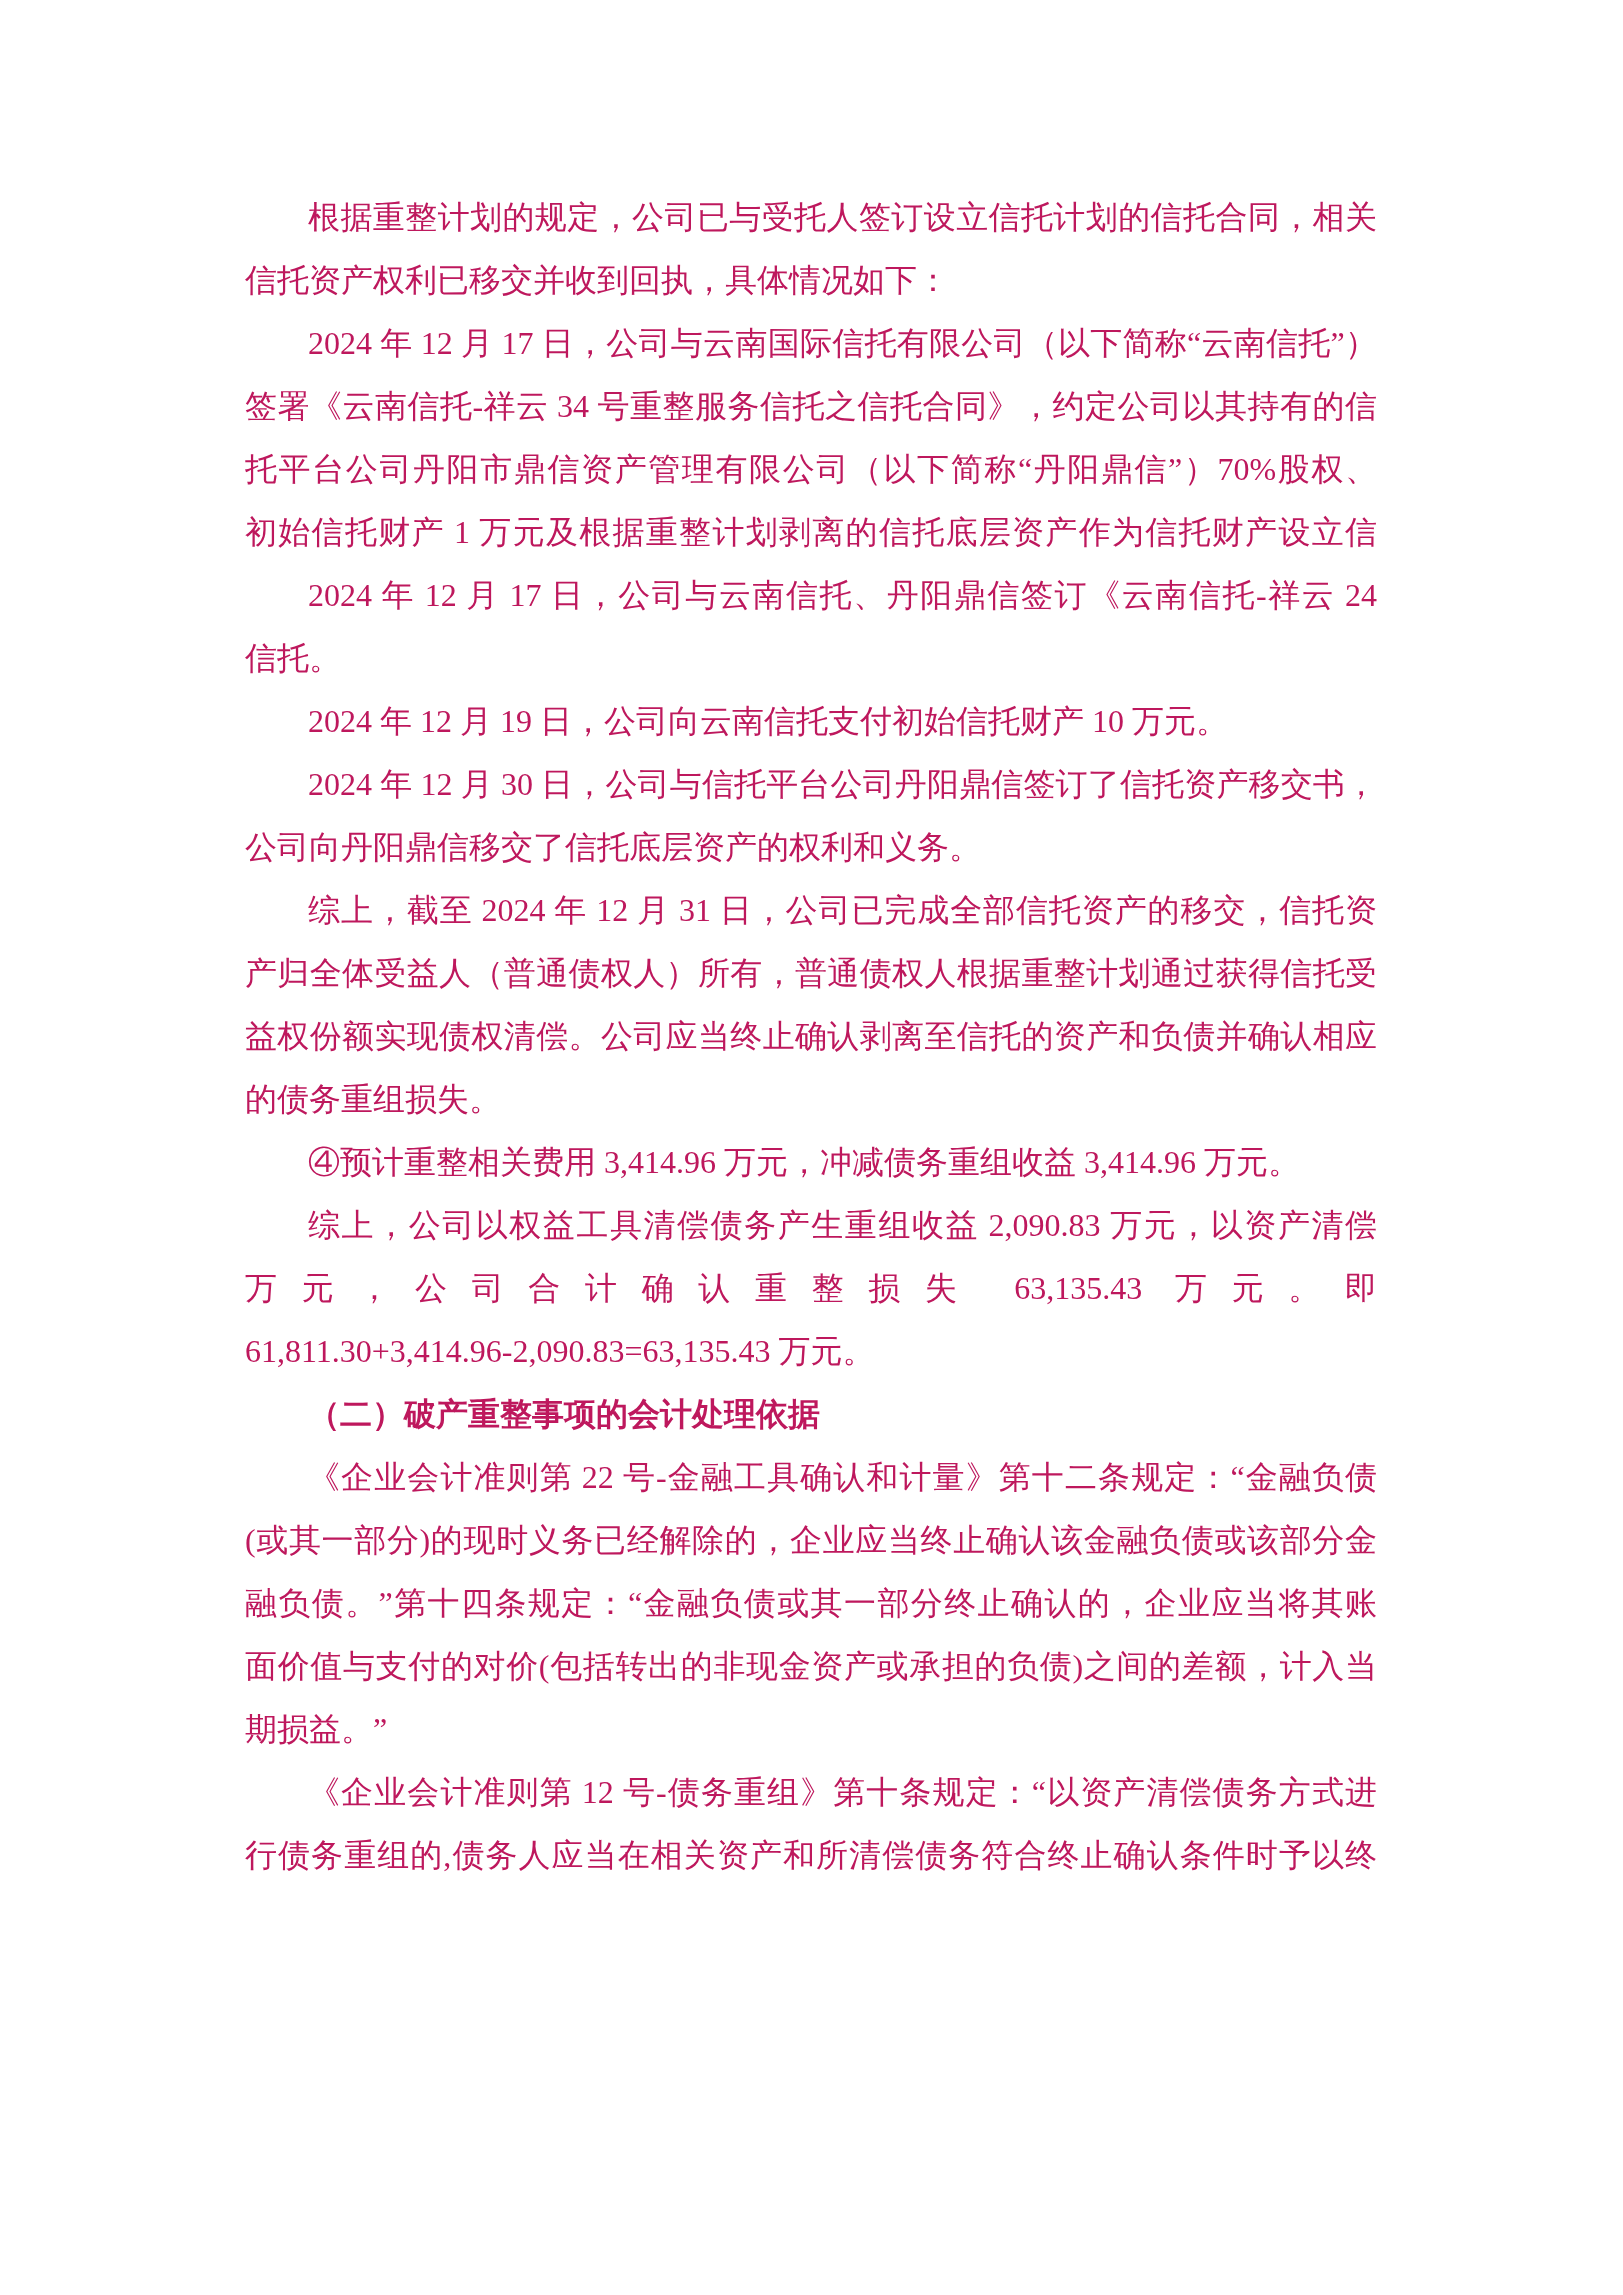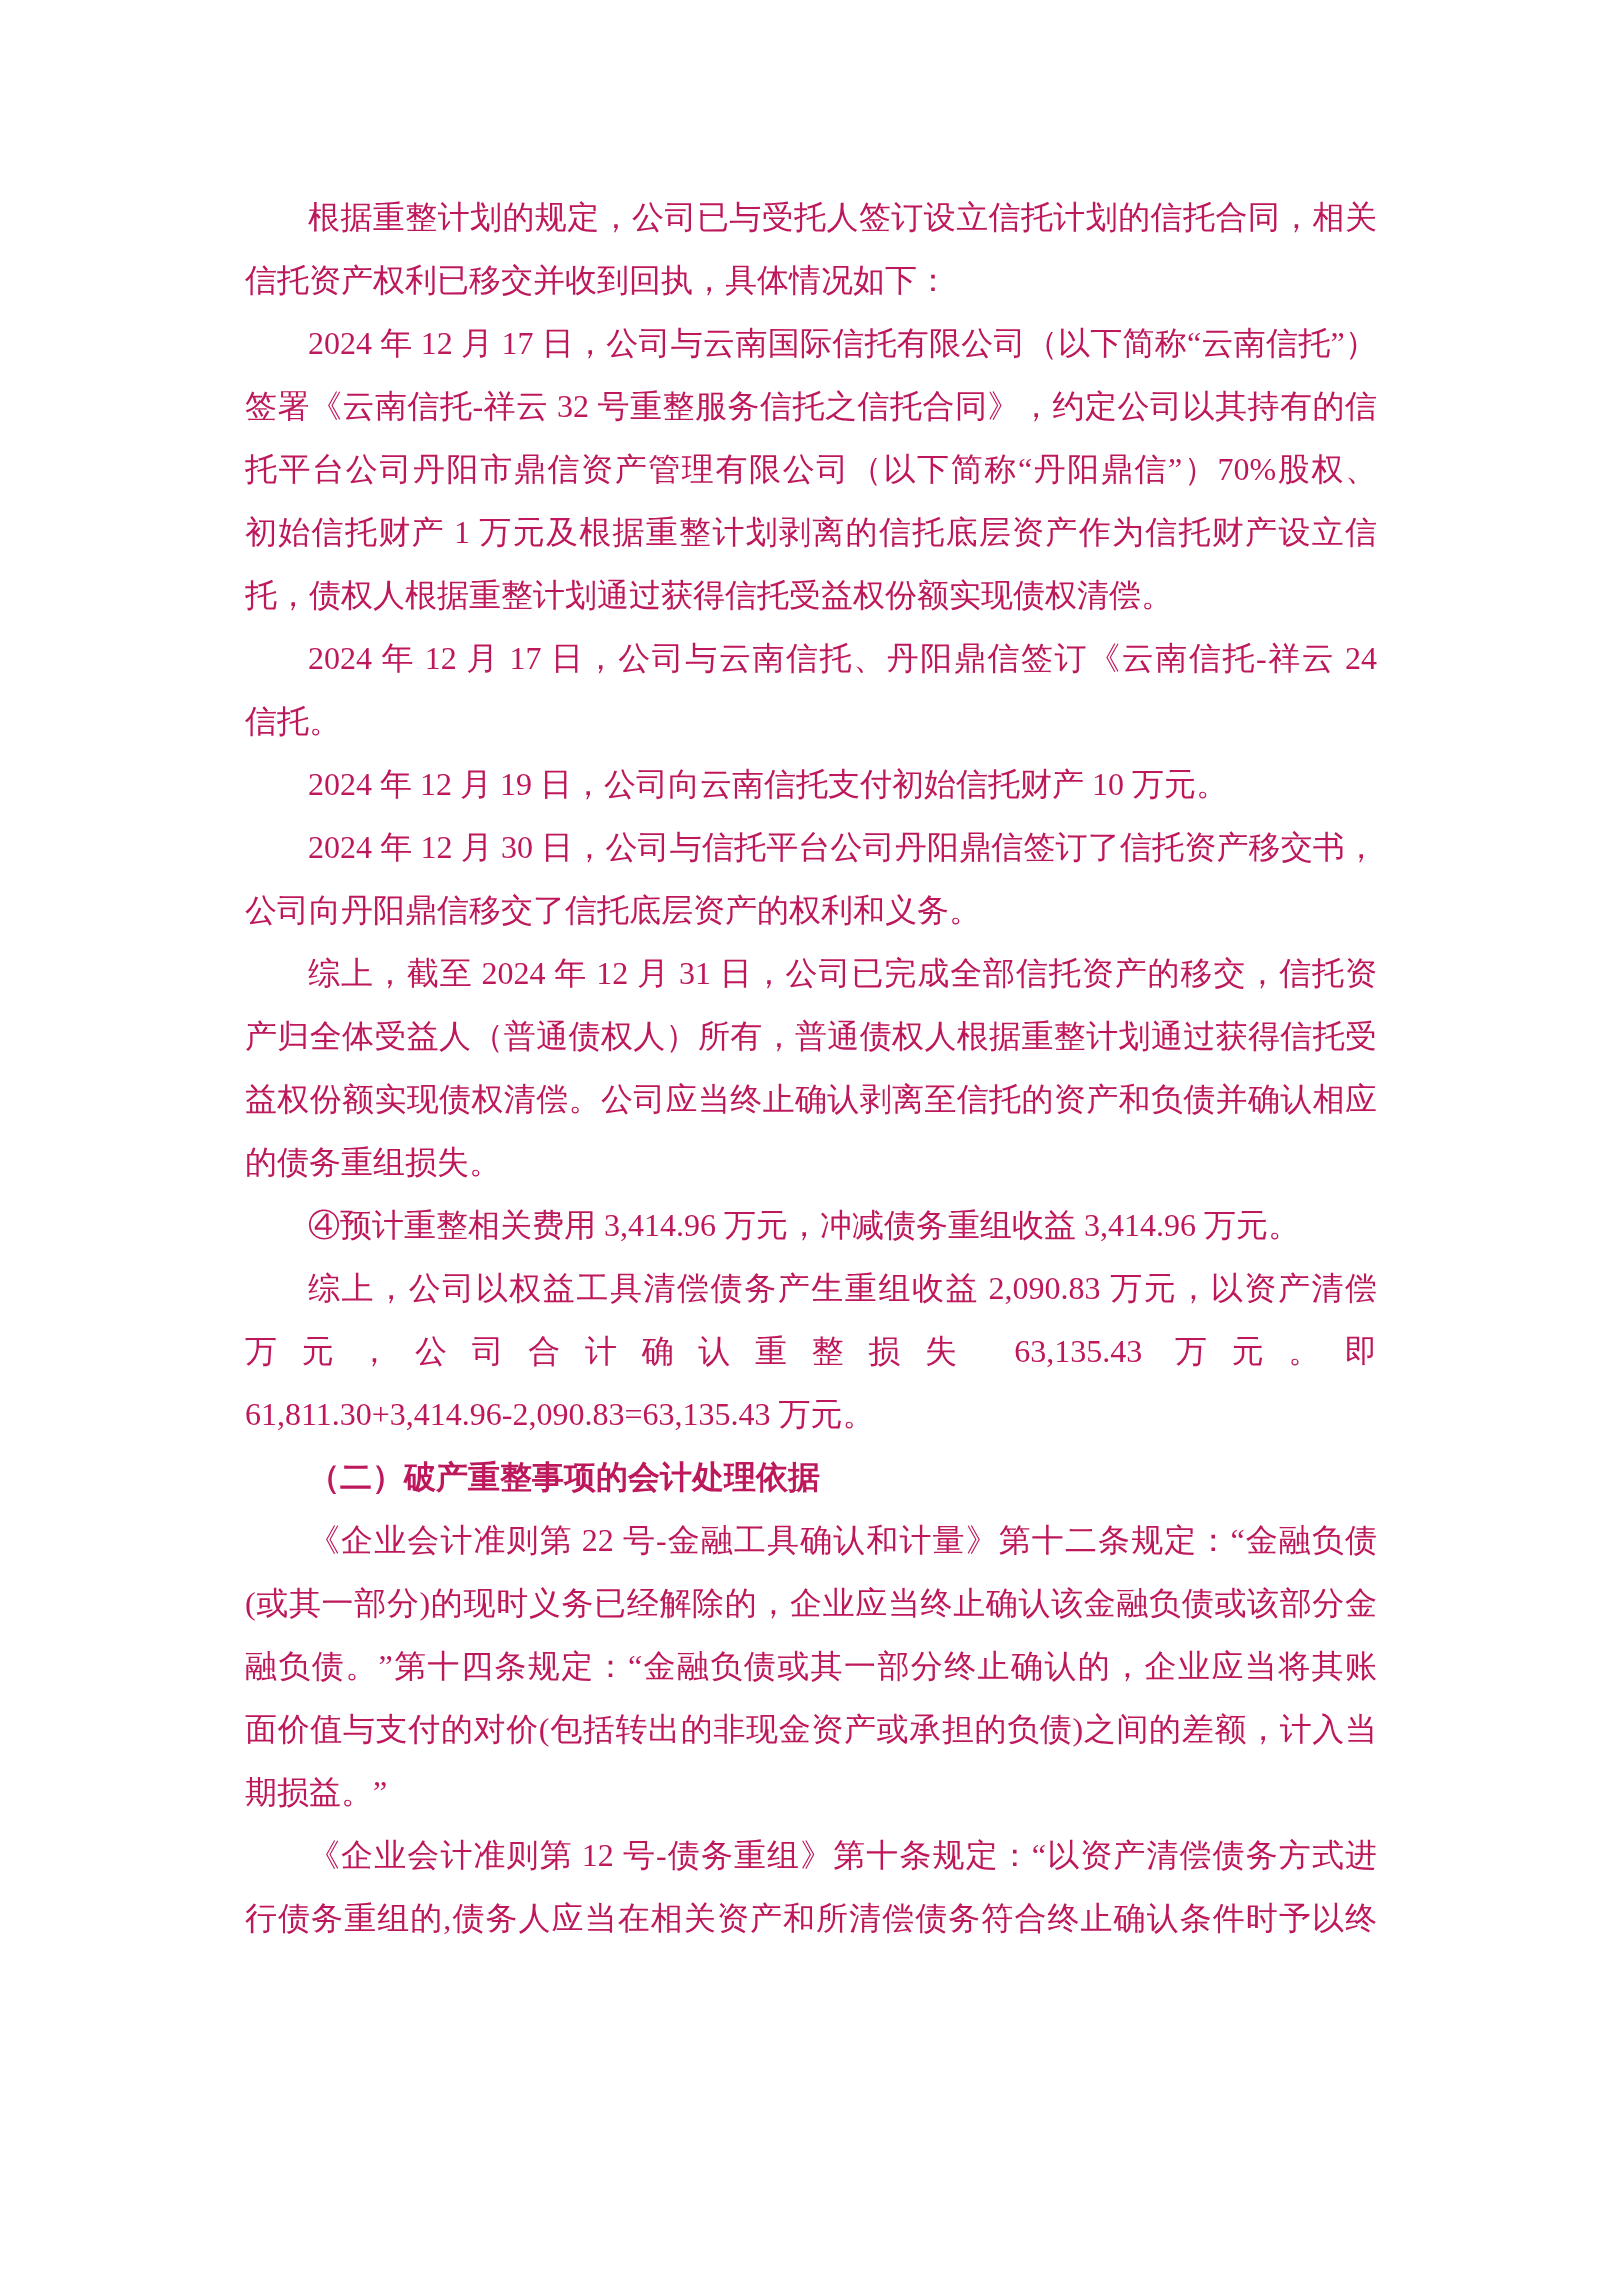--- a/index.html
+++ b/index.html
@@ -49,24 +49,23 @@
   }
 </style>
 </head>
 <body>
 
 <div class="page">
   <div class="text-block">
     <div class="line ind just">根据重整计划的规定，公司已与受托人签订设立信托计划的信托合同，相关</div>
     <div class="line end">信托资产权利已移交并收到回执，具体情况如下：</div>
     <div class="line ind just">2024 年 12 月 17 日，公司与云南国际信托有限公司（以下简称“云南信托”）</div>
-    <div class="line just">签署《云南信托-祥云 32 号重整服务信托之信托合同》，约定公司以其持有的信</div>
+    <div class="line just">签署《云南信托-祥云 34 号重整服务信托之信托合同》，约定公司以其持有的信</div>
     <div class="line just">托平台公司丹阳市鼎信资产管理有限公司（以下简称“丹阳鼎信”）70%股权、</div>
     <div class="line just">初始信托财产 1 万元及根据重整计划剥离的信托底层资产作为信托财产设立信</div>
-    <div class="line end">托，债权人根据重整计划通过获得信托受益权份额实现债权清偿。</div>
     <div class="line ind just">2024 年 12 月 17 日，公司与云南信托、丹阳鼎信签订《云南信托-祥云 24</div>
     <div class="line end">信托。</div>
     <div class="line ind end">2024 年 12 月 19 日，公司向云南信托支付初始信托财产 10 万元。</div>
     <div class="line ind just">2024 年 12 月 30 日，公司与信托平台公司丹阳鼎信签订了信托资产移交书，</div>
     <div class="line end">公司向丹阳鼎信移交了信托底层资产的权利和义务。</div>
     <div class="line ind just">综上，截至 2024 年 12 月 31 日，公司已完成全部信托资产的移交，信托资</div>
     <div class="line just">产归全体受益人（普通债权人）所有，普通债权人根据重整计划通过获得信托受</div>
     <div class="line just">益权份额实现债权清偿。公司应当终止确认剥离至信托的资产和负债并确认相应</div>
     <div class="line end">的债务重组损失。</div>
     <div class="line ind end">④预计重整相关费用 3,414.96 万元，冲减债务重组收益 3,414.96 万元。</div>

